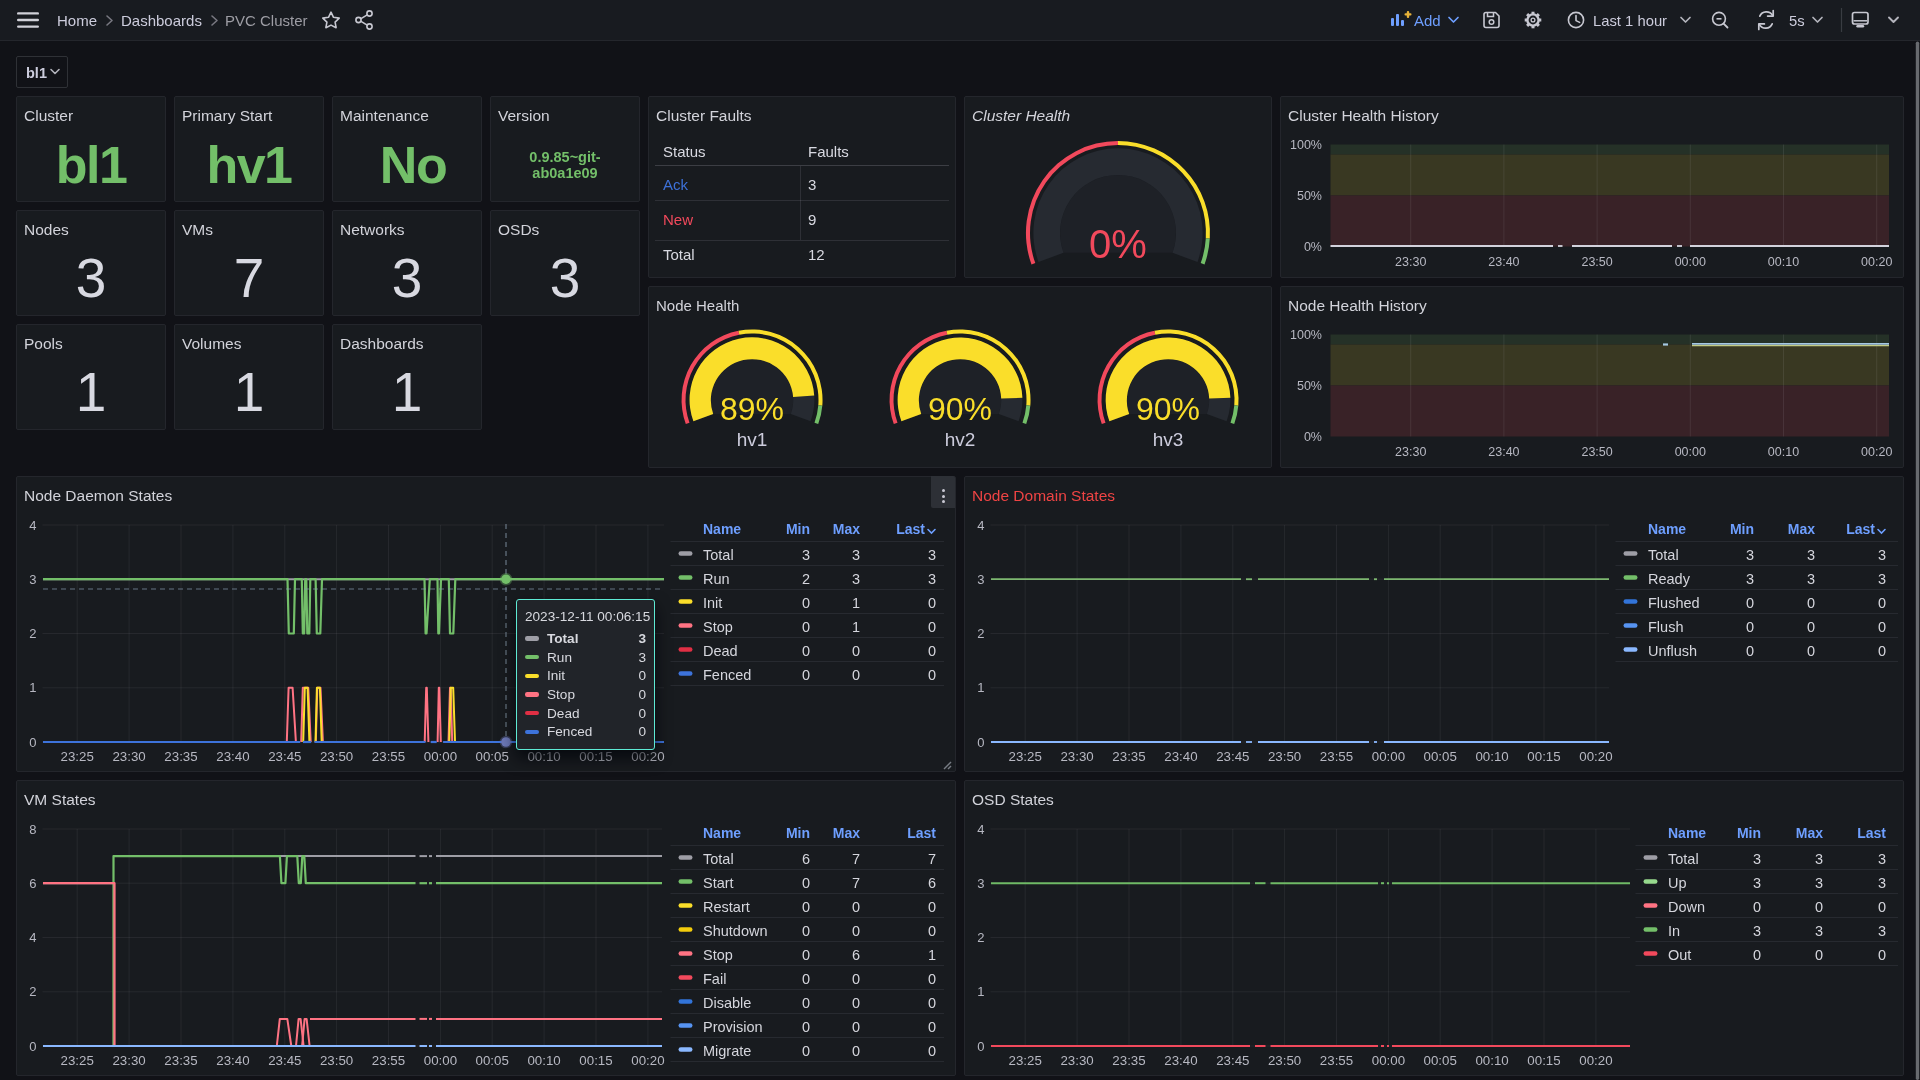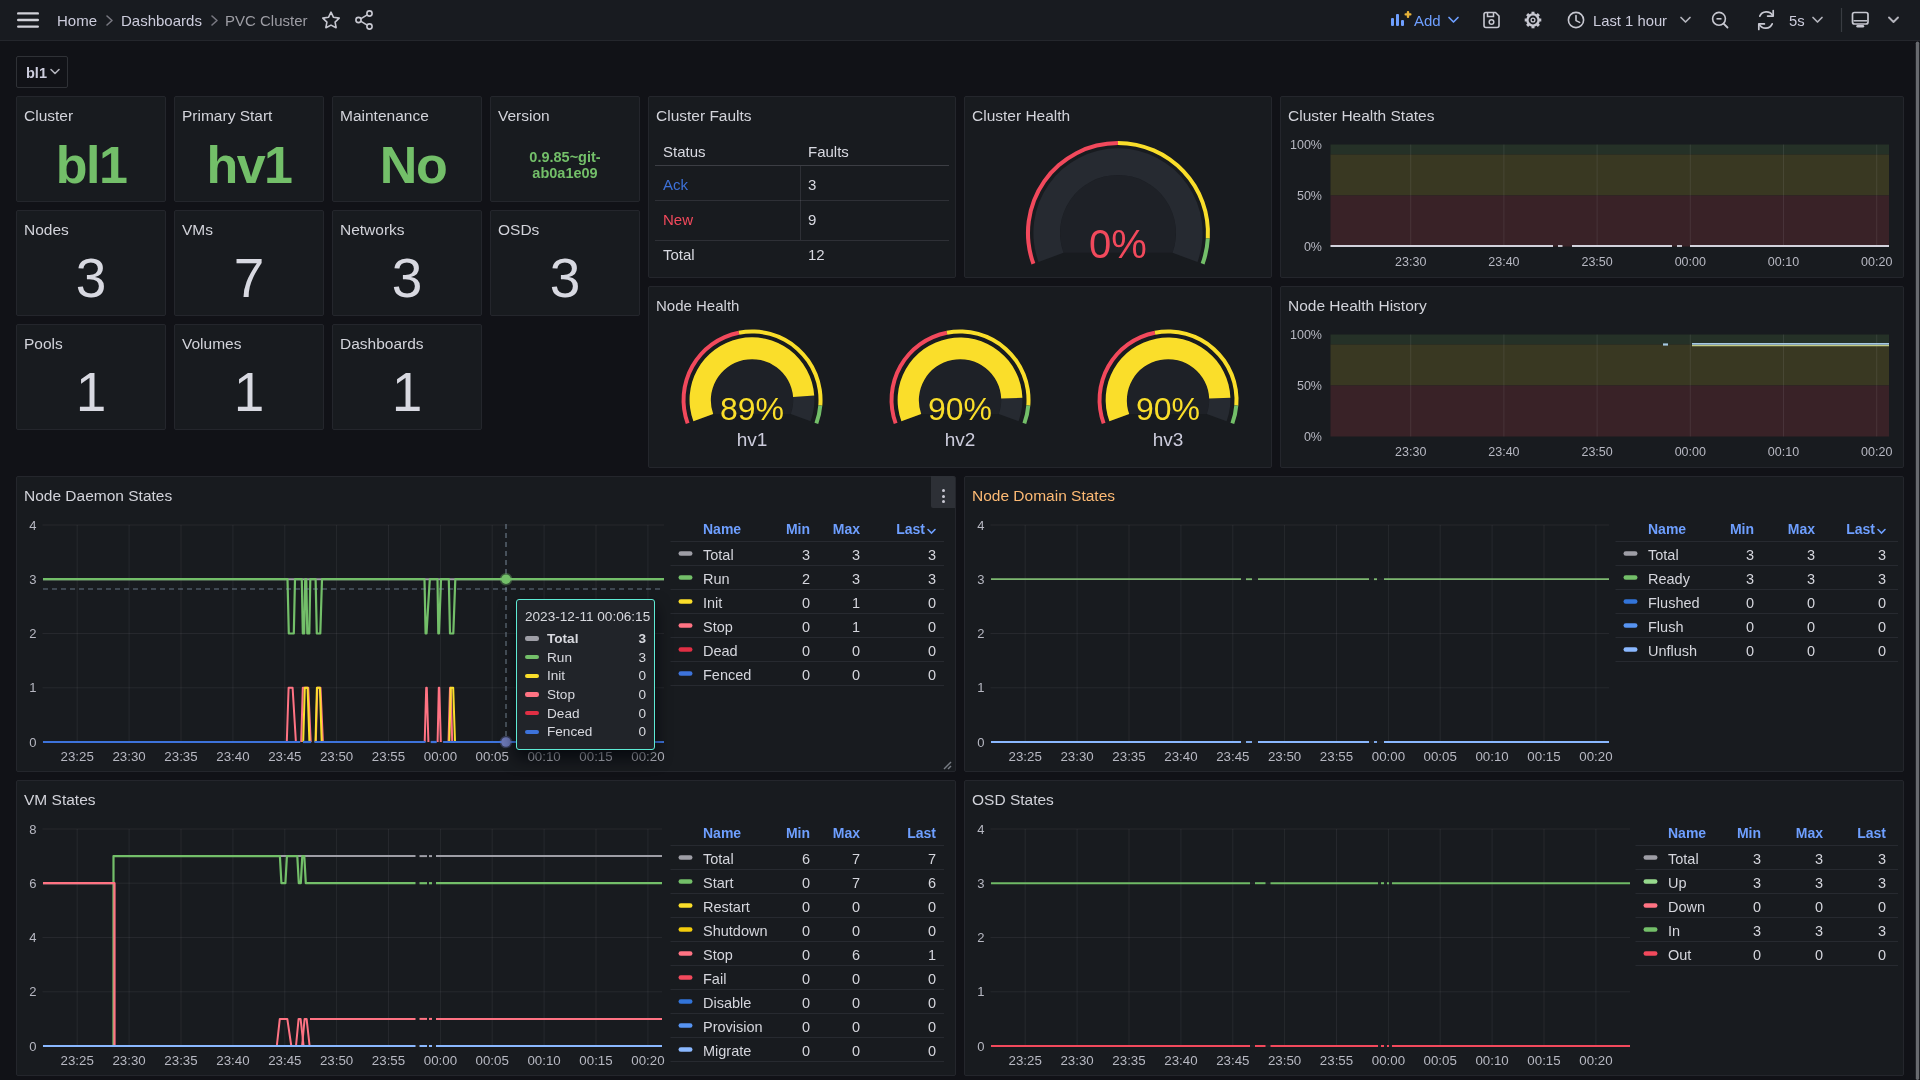--- a/index.html
+++ b/index.html
@@ -24,31 +24,31 @@
 <div style="position:absolute;left:498px;top:218.5px;height:22px;line-height:22px;font-size:15.5px;color:#d2d3da;white-space:nowrap;">OSDs</div>
 <div style="position:absolute;left:16px;top:324px;width:150px;height:106px;background:#181b1f;border:1px solid #24262c;border-radius:2px;box-sizing:border-box;"></div>
 <div style="position:absolute;left:24px;top:332.5px;height:22px;line-height:22px;font-size:15.5px;color:#d2d3da;white-space:nowrap;">Pools</div>
 <div style="position:absolute;left:174px;top:324px;width:150px;height:106px;background:#181b1f;border:1px solid #24262c;border-radius:2px;box-sizing:border-box;"></div>
 <div style="position:absolute;left:182px;top:332.5px;height:22px;line-height:22px;font-size:15.5px;color:#d2d3da;white-space:nowrap;">Volumes</div>
 <div style="position:absolute;left:332px;top:324px;width:150px;height:106px;background:#181b1f;border:1px solid #24262c;border-radius:2px;box-sizing:border-box;"></div>
 <div style="position:absolute;left:340px;top:332.5px;height:22px;line-height:22px;font-size:15.5px;color:#d2d3da;white-space:nowrap;">Dashboards</div>
 <div style="position:absolute;left:648px;top:96px;width:308px;height:182px;background:#181b1f;border:1px solid #24262c;border-radius:2px;box-sizing:border-box;"></div>
 <div style="position:absolute;left:656px;top:104.5px;height:22px;line-height:22px;font-size:15.5px;color:#d2d3da;white-space:nowrap;">Cluster Faults</div>
 <div style="position:absolute;left:964px;top:96px;width:308px;height:182px;background:#181b1f;border:1px solid #24262c;border-radius:2px;box-sizing:border-box;"></div>
-<div style="position:absolute;left:972px;top:104.5px;height:22px;line-height:22px;font-size:15.5px;color:#d2d3da;white-space:nowrap;">Cluster Health</div>
+<div style="position:absolute;left:972px;top:104.5px;height:22px;line-height:22px;font-size:15.5px;color:#d2d3da;white-space:nowrap;font-style:italic;">Cluster Health</div>
 <div style="position:absolute;left:1280px;top:96px;width:624px;height:182px;background:#181b1f;border:1px solid #24262c;border-radius:2px;box-sizing:border-box;"></div>
-<div style="position:absolute;left:1288px;top:104.5px;height:22px;line-height:22px;font-size:15.5px;color:#d2d3da;white-space:nowrap;">Cluster Health States</div>
+<div style="position:absolute;left:1288px;top:104.5px;height:22px;line-height:22px;font-size:15.5px;color:#d2d3da;white-space:nowrap;">Cluster Health History</div>
 <div style="position:absolute;left:648px;top:286px;width:624px;height:182px;background:#181b1f;border:1px solid #24262c;border-radius:2px;box-sizing:border-box;"></div>
 <div style="position:absolute;left:656px;top:294.5px;height:22px;line-height:22px;font-size:15px;color:#d2d3da;white-space:nowrap;">Node Health</div>
 <div style="position:absolute;left:1280px;top:286px;width:624px;height:182px;background:#181b1f;border:1px solid #24262c;border-radius:2px;box-sizing:border-box;"></div>
 <div style="position:absolute;left:1288px;top:294.5px;height:22px;line-height:22px;font-size:15.5px;color:#d2d3da;white-space:nowrap;">Node Health History</div>
 <div style="position:absolute;left:16px;top:476px;width:940px;height:296px;background:#181b1f;border:1px solid #24262c;border-radius:2px;box-sizing:border-box;"></div>
 <div style="position:absolute;left:24px;top:484.5px;height:22px;line-height:22px;font-size:15.5px;color:#d2d3da;white-space:nowrap;">Node Daemon States</div>
 <div style="position:absolute;left:964px;top:476px;width:940px;height:296px;background:#181b1f;border:1px solid #24262c;border-radius:2px;box-sizing:border-box;"></div>
-<div style="position:absolute;left:972px;top:484.5px;height:22px;line-height:22px;font-size:15.5px;color:#fdba74;white-space:nowrap;">Node Domain States</div>
+<div style="position:absolute;left:972px;top:484.5px;height:22px;line-height:22px;font-size:15.5px;color:#ef4444;white-space:nowrap;">Node Domain States</div>
 <div style="position:absolute;left:16px;top:780px;width:940px;height:296px;background:#181b1f;border:1px solid #24262c;border-radius:2px;box-sizing:border-box;"></div>
 <div style="position:absolute;left:24px;top:788.5px;height:22px;line-height:22px;font-size:15.5px;color:#d2d3da;white-space:nowrap;">VM States</div>
 <div style="position:absolute;left:964px;top:780px;width:940px;height:296px;background:#181b1f;border:1px solid #24262c;border-radius:2px;box-sizing:border-box;"></div>
 <div style="position:absolute;left:972px;top:788.5px;height:22px;line-height:22px;font-size:15.5px;color:#d2d3da;white-space:nowrap;">OSD States</div>
 <svg width="1920" height="1080" style="position:absolute;left:0;top:0;z-index:10;">
 <rect x="0" y="0" width="1920" height="40" fill="#181b20"></rect>
     <line x1="0" y1="40.5" x2="1920" y2="40.5" stroke="#24262c" stroke-width="1"></line>
     <rect x="17" y="12.2" width="22" height="2.4" rx="1.2" fill="#d0d1d8"></rect>
     <rect x="17" y="18.8" width="22" height="2.4" rx="1.2" fill="#d0d1d8"></rect>
     <rect x="17" y="25.4" width="22" height="2.4" rx="1.2" fill="#d0d1d8"></rect>

